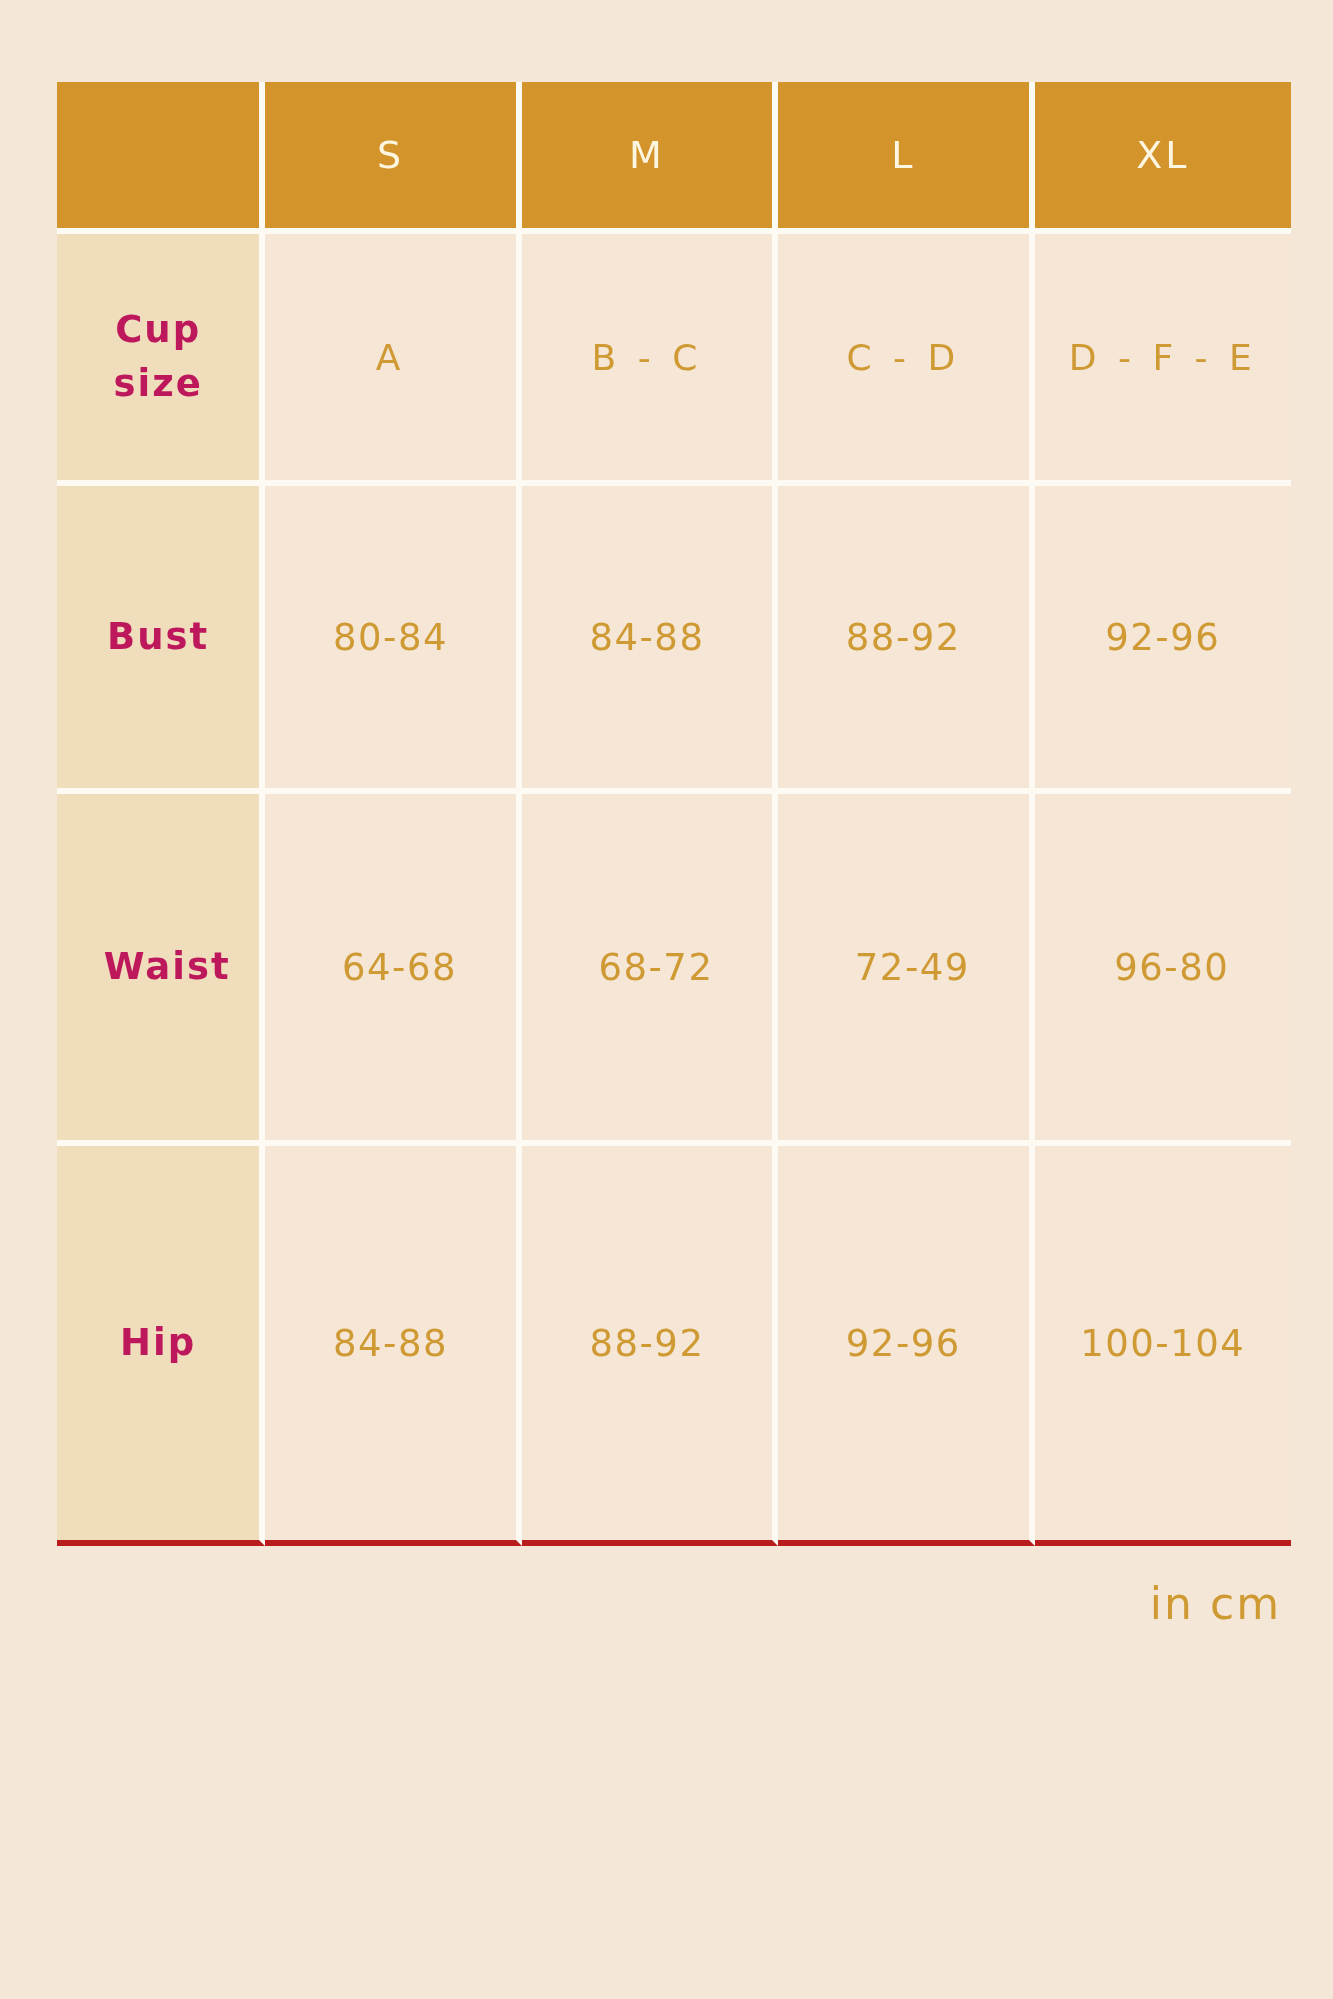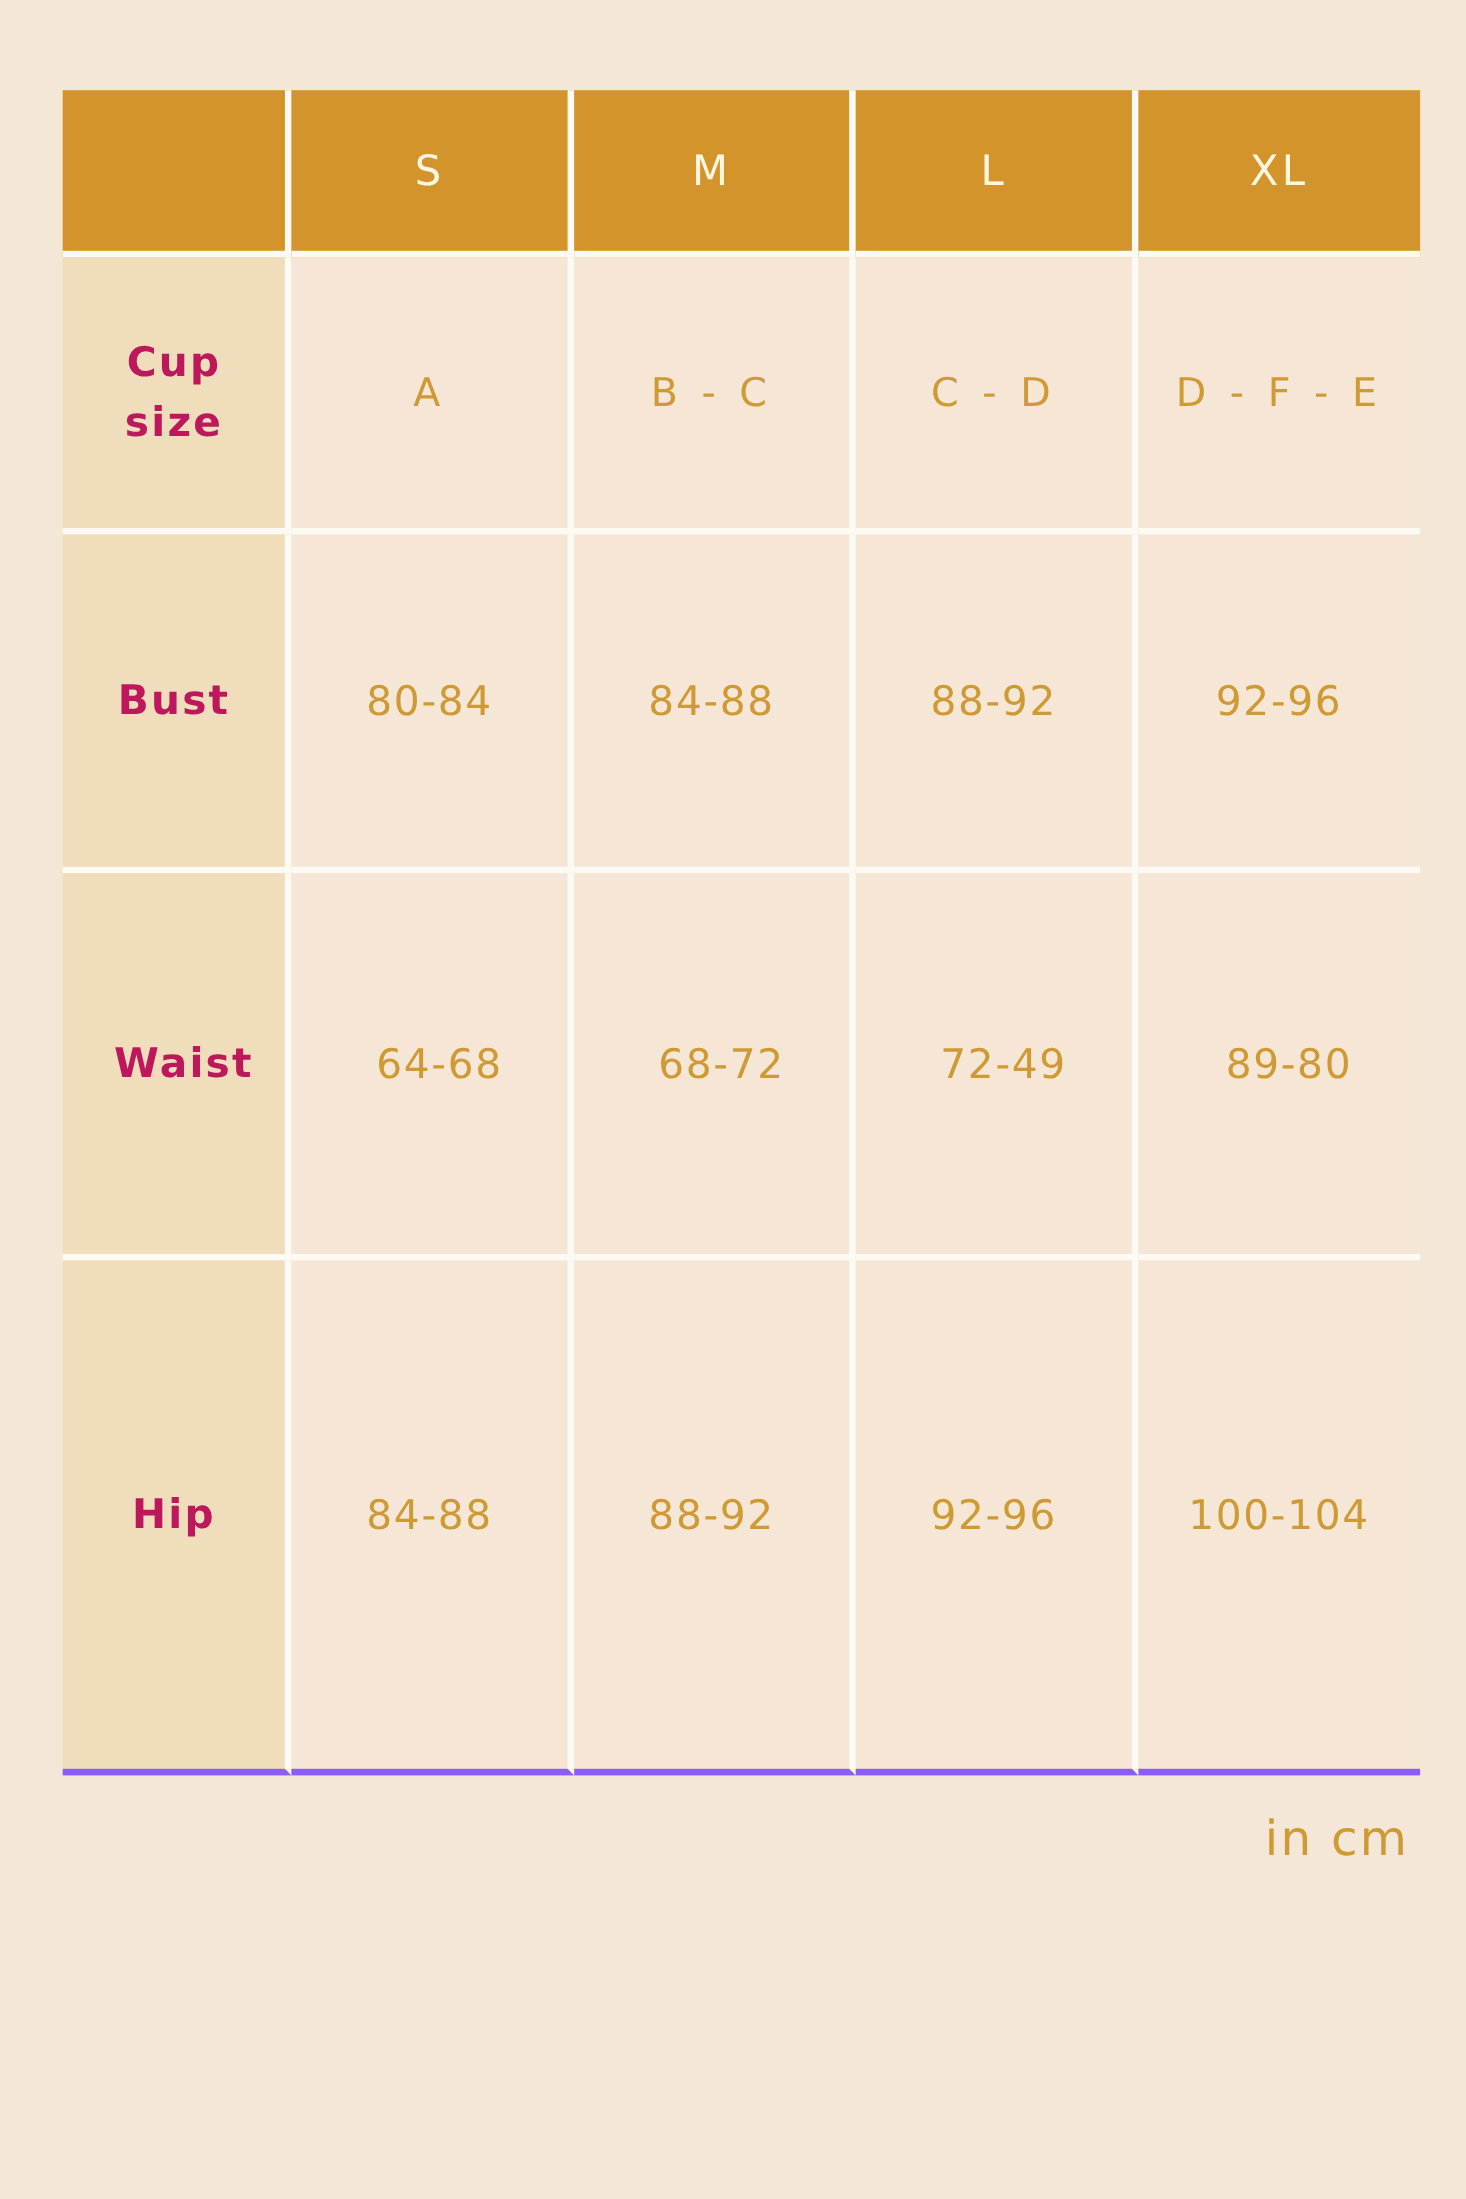--- a/index.html
+++ b/index.html
@@ -87,21 +87,21 @@
 
   td.value-cell.letters {
     letter-spacing: 5px;
     font-size: 36px;
   }
 
   
   tr.row-cup td   { height: 252px; }
   tr.row-bust td  { height: 308px; }
   tr.row-waist td { height: 352px; padding-left: 18px; }
-  tr.row-hip  td  { height: 468px; border-bottom: 6px solid #8b5cf6; }
+  tr.row-hip  td  { height: 400px; border-bottom: 6px solid #b91c1c; }
 
   
   .footer-note {
     width: 1234px;
     text-align: right;
     padding-top: 32px;
     padding-right: 10px;
     box-sizing: border-box;
     color: #cf9a33;
     font-size: 44px;
@@ -151,21 +151,21 @@
         <td class="value-cell">84-88</td>
         <td class="value-cell">88-92</td>
         <td class="value-cell">92-96</td>
       </tr>
 
       <tr class="row-waist">
         <td class="row-label">Waist</td>
         <td class="value-cell">64-68</td>
         <td class="value-cell">68-72</td>
         <td class="value-cell">72-49</td>
-        <td class="value-cell">89-80</td>
+        <td class="value-cell">96-80</td>
       </tr>
 
       <tr class="row-hip">
         <td class="row-label">Hip</td>
         <td class="value-cell">84-88</td>
         <td class="value-cell">88-92</td>
         <td class="value-cell">92-96</td>
         <td class="value-cell">100-104</td>
       </tr>
 

